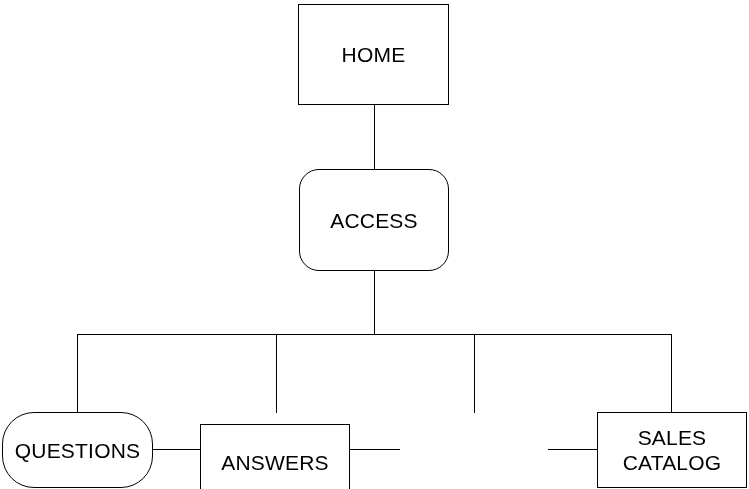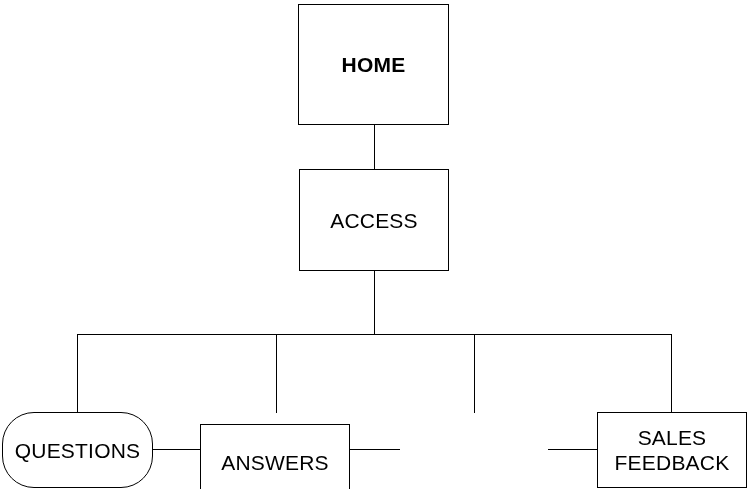--- a/index.html
+++ b/index.html
@@ -39,22 +39,22 @@
   }
   .connector {
     position: absolute;
     background: #000000;
     z-index: 1;
   }
   .connector.v { width: 1px; }
   .connector.h { height: 1px; }
 
   
-  #node-home      { left: 298px; top: 4px;   width: 151px; height: 121px; font-weight: bold; }
-  #node-access    { left: 299px; top: 169px; width: 150px; height: 102px; }
+  #node-home      { left: 298px; top: 4px;   width: 151px; height: 101px; }
+  #node-access    { left: 299px; top: 169px; width: 150px; height: 102px; border-radius: 20px; }
   #node-questions { left: 2px;   top: 412px; width: 151px; height: 76px; border-radius: 32px; }
   #node-answers   { left: 200px; top: 424px; width: 150px; height: 76px; }
   #node-catalog   { left: 399px; top: 412px; width: 150px; height: 76px; }
   #node-sales     { left: 597px; top: 412px; width: 150px; height: 76px; }
 
   
   #edge-home-access      { left: 374px; top: 104px; height: 66px; }
   #edge-access-bus       { left: 374px; top: 270px; height: 65px; }
   #edge-bus-horizontal   { left: 77px;  top: 334px; width: 595px; }
   #edge-bus-questions    { left: 77px;  top: 334px; height: 79px; }
@@ -102,16 +102,16 @@
     <span class="node-label">QUESTIONS</span>
   </div>
 
   <div class="node" id="node-answers">
     <span class="node-label">ANSWERS</span>
   </div>
 
 
   <div class="node" id="node-sales">
     <span class="node-label">SALES
-FEEDBACK</span>
+CATALOG</span>
   </div>
 
 </div>
 
 </body></html>

